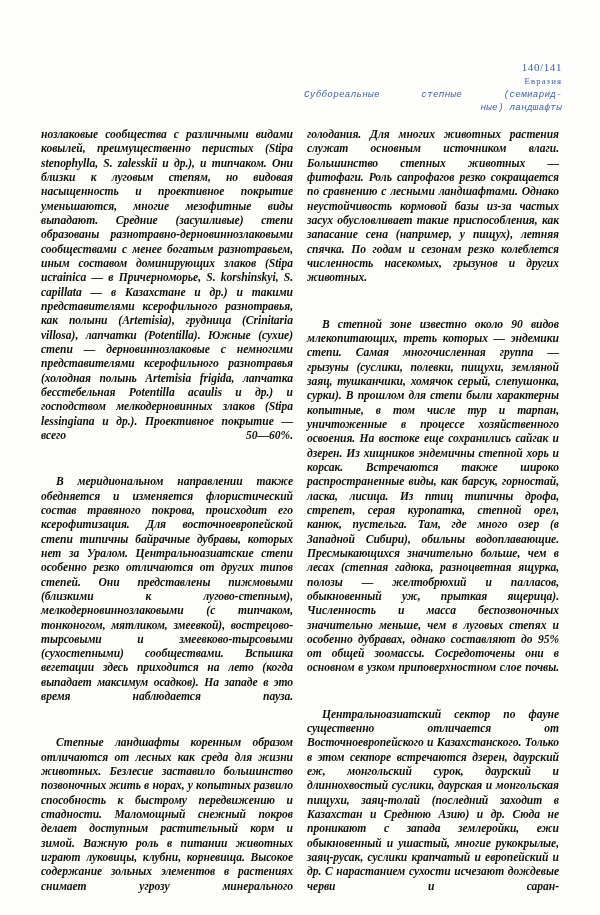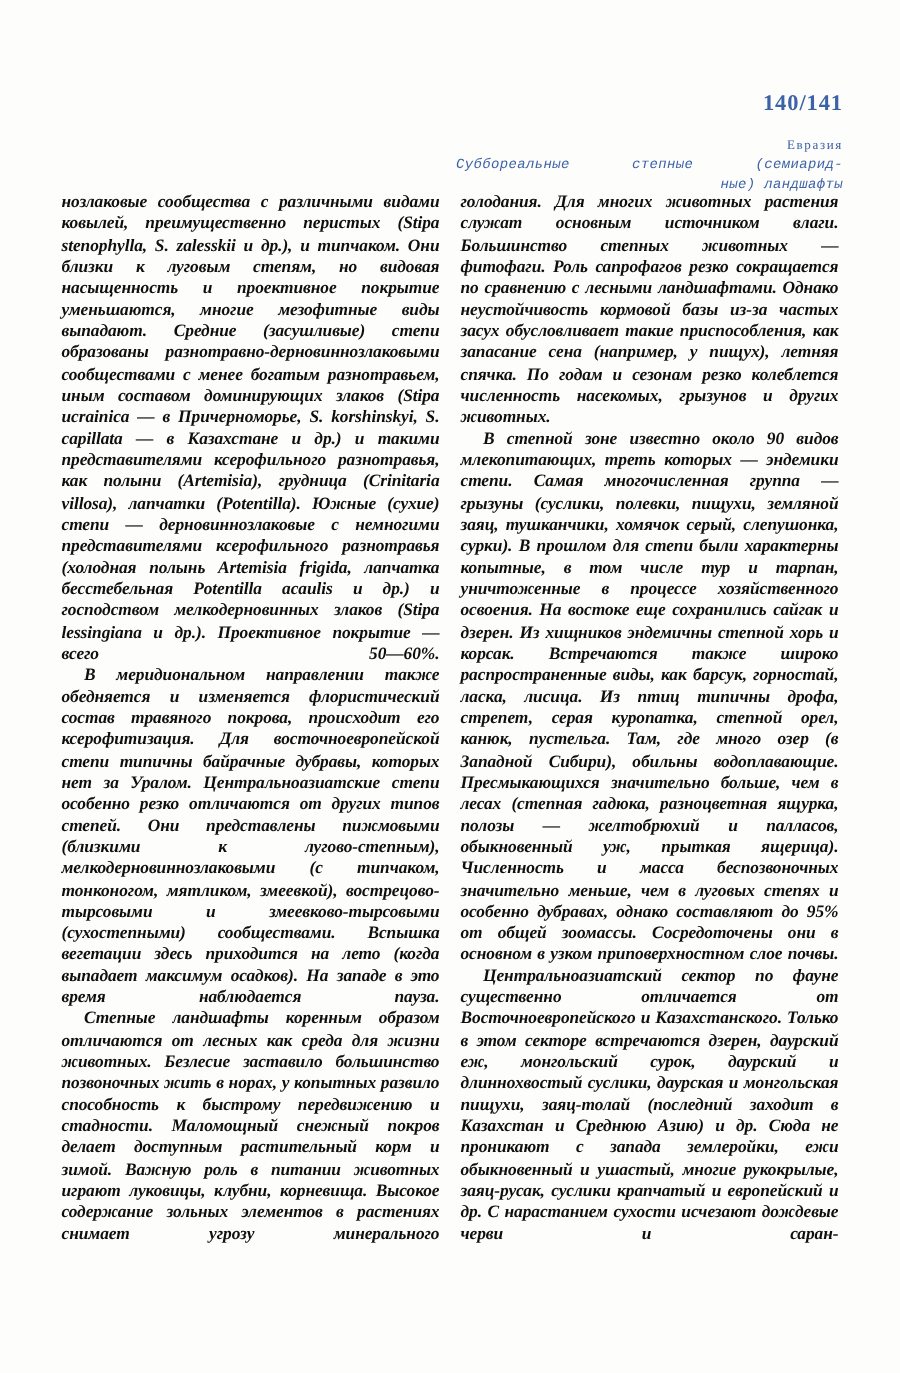--- a/index.html
+++ b/index.html
@@ -20,31 +20,31 @@
   .runhead {
     position: absolute;
     top: 62px;
     right: 38px;
     width: 330px;
     text-align: right;
     color: #3d62a8;
   }
   .runhead-folio {
     font-family: "Liberation Serif", "DejaVu Serif", serif;
-    font-size: 15px;
-    font-weight: bold;
+    font-size: 11px;
+    font-weight: normal;
     letter-spacing: 0.6px;
     line-height: 1.05;
     color: #3d62a8;
   }
   .runhead-region {
     font-size: 8.7px;
     letter-spacing: 1.1px;
     line-height: 1.5;
-    margin-top: 12px;
+    margin-top: 1px;
     color: #3d62a8;
   }
   .runhead-sub {
     font-style: italic;
     font-size: 9.3px;
     line-height: 1.42;
     letter-spacing: 0.25px;
     margin-top: 0px;
     color: #3d62a8;
     font-family: Liberation Mono, monospace;
@@ -81,20 +81,21 @@
     text-align-last: left;
     color: #100f0d;
     font-weight: bold;
     font-family: "Liberation Serif", "DejaVu Serif", serif;
     letter-spacing: -0.05px;
     word-spacing: 0.2px;
     -webkit-font-smoothing: none;
   }
   .col p.indent {
     text-indent: 15px;
+    margin-top: 32px;
   }
   .col p.lastfull {
     text-align-last: justify;
   }
 </style>
 </head>
 <body>
 
 <div class="page">
 

